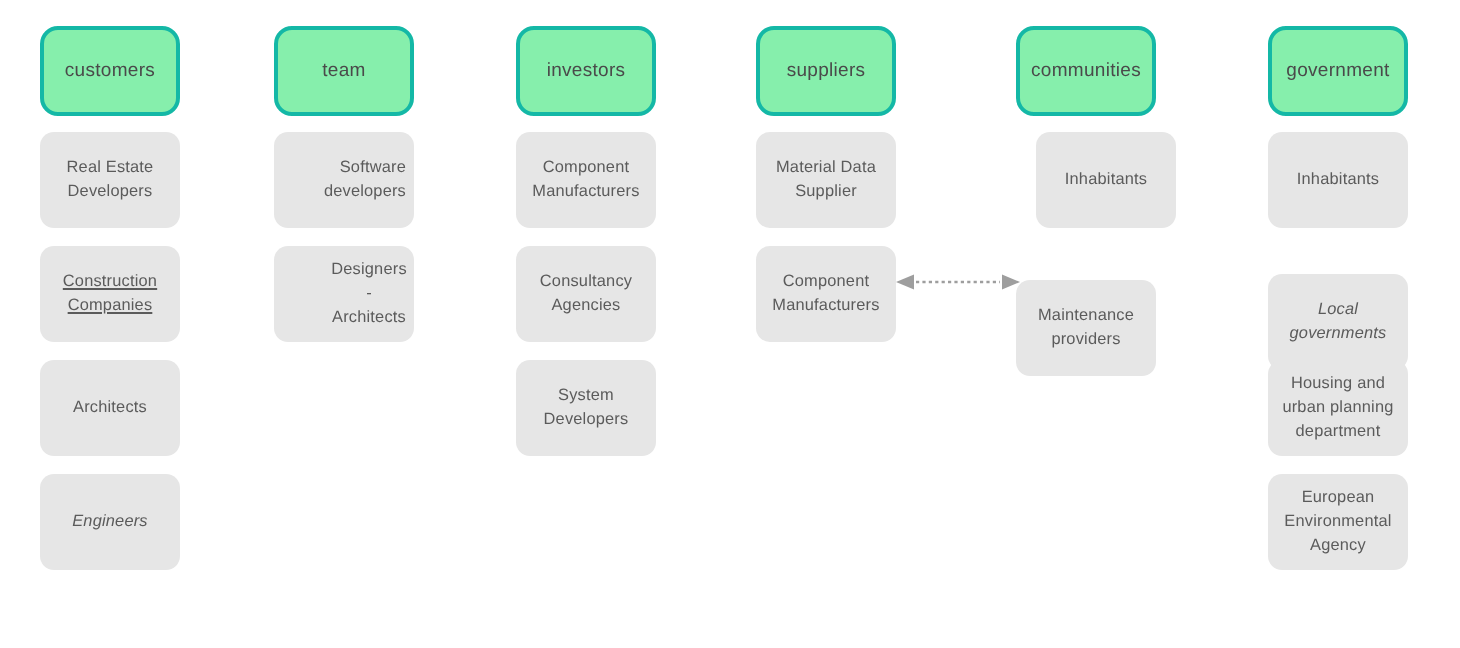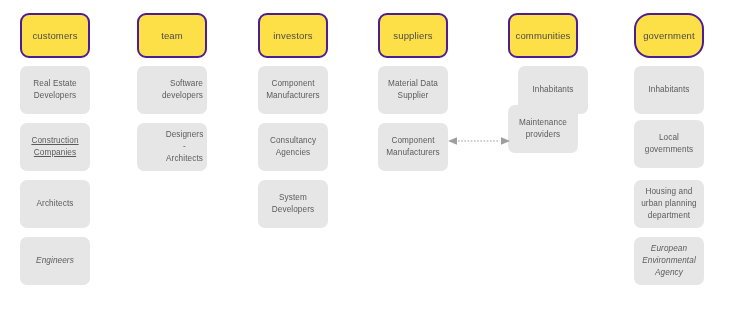--- a/index.html
+++ b/index.html
@@ -25,23 +25,23 @@
   .column {
     position: absolute;
     top: 0;
     width: 70px;
   }
   .header-card {
     position: absolute;
     width: 70px;
     height: 45px;
     box-sizing: border-box;
-    border: 2px solid #4c1d95;
+    border: 2px solid #14b8a6;
     border-radius: 9px;
-    background: #fde047;
+    background: #86efac;
     display: flex;
     align-items: center;
     justify-content: center;
     text-align: center;
     font-size: 9.5px;
     color: #4a4a4a;
     letter-spacing: 0.15px;
     line-height: 1.25;
     padding: 0 3px;
   }
@@ -94,28 +94,28 @@
       <div class="item-card" style="top: 180px; left: 0px;">System Developers</div>
     </div>
     <div class="column" style="left: 378px;">
       <div class="header-card" style="top: 13px; left: 0px;">suppliers</div>
       <div class="item-card" style="top: 66px; left: 0px;">Material Data Supplier</div>
       <div class="item-card" style="top: 123px; left: 0px;">Component Manufacturers</div>
     </div>
     <div class="column" style="left: 508px;">
       <div class="header-card" style="top: 13px; left: 0px; text-align: right;">communities</div>
       <div class="item-card" style="top: 66px; left: 0px; margin-left: 10px;">Inhabitants</div>
-      <div class="item-card" style="top: 105px; left: 0px;">Maintenance providers</div>
+      <div class="item-card" style="top: 140px; left: 0px;">Maintenance providers</div>
     </div>
     <div class="column" style="left: 634px;">
-      <div class="header-card" style="top: 13px; left: 0px; border-radius: 16px;">government</div>
+      <div class="header-card" style="top: 13px; left: 0px;">government</div>
       <div class="item-card" style="top: 66px; left: 0px;">Inhabitants</div>
-      <div class="item-card" style="top: 120px; left: 0px;">Local governments</div>
+      <div class="item-card" style="top: 137px; left: 0px; font-style: italic;">Local governments</div>
       <div class="item-card" style="top: 180px; left: 0px;">Housing and urban planning department</div>
-      <div class="item-card" style="top: 237px; left: 0px; font-style: italic;">European Environmental Agency</div>
+      <div class="item-card" style="top: 237px; left: 0px;">European Environmental Agency</div>
     </div>
     <div class="connector" style="left: 448px; top: 135px;">
       <svg width="62" height="12" viewBox="0 0 62 12">
         <path d="M 0 6 L 9 2.2 L 9 9.8 Z" fill="#9e9e9e"></path>
         <path d="M 62 6 L 53 2.2 L 53 9.8 Z" fill="#9e9e9e"></path>
         <line x1="10" y1="6" x2="52" y2="6" stroke="#9e9e9e" stroke-width="1.2" stroke-dasharray="1.6 1.6"></line>
       </svg>
     </div>
   </div>
 

